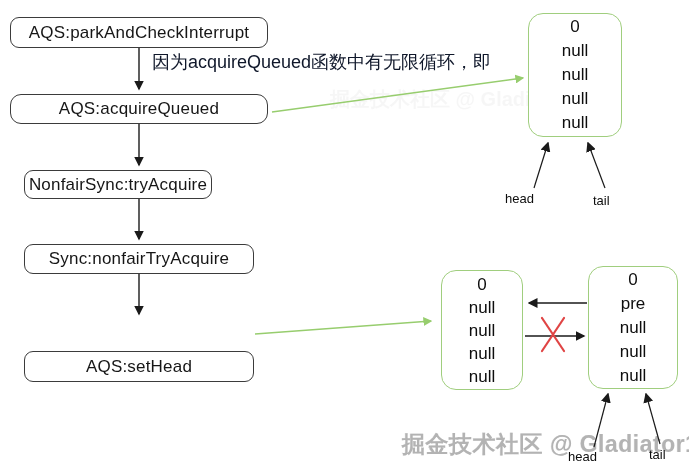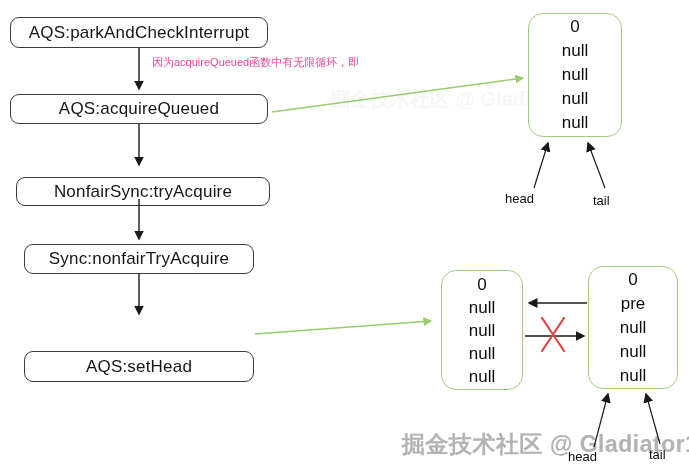--- a/index.html
+++ b/index.html
@@ -29,21 +29,21 @@
     border:1.7px solid var(--node-border);
     border-radius:15px;
     display:flex;flex-direction:column;align-items:center;justify-content:center;
     font-size:17px;color:#0d0d0d;
     box-sizing:border-box;z-index:2;
   }
   .node-line{line-height:24px;height:24px;text-align:center;}
   .node-box.tight .node-line{line-height:23px;height:23px;}
   .annotation{
     position:absolute;left:152px;top:54px;
-    font-size:11px;line-height:17.5px;color:#ec4899;
+    font-size:18px;line-height:17.5px;color:#0f172a;
     white-space:nowrap;z-index:2;
   }
   .ptr-label{
     position:absolute;font-size:13px;color:#0d0d0d;z-index:3;
   }
   .watermark-main{
     position:absolute;left:402px;top:429px;
     font-size:23px;font-weight:bold;letter-spacing:0.5px;
     color:var(--watermark-gray);
     text-shadow:1.5px 1.5px 1px #ffffff,-0.5px -0.5px 0 #e6e6e6;
@@ -65,24 +65,24 @@
   .mh-green{fill:var(--arrow-green);}
 </style>
 </head>
 <body>
 
 <div class="watermark-faint">掘金技术社区 @ Gladiator1</div>
 
 <div class="flow-box" style="left:10px;top:17px;width:258px;height:31px;">
   <span>AQS:parkAndCheckInterrupt</span>
 </div>
-<div class="flow-box" style="left:10px;top:94px;width:258px;height:30px;">
+<div class="flow-box" style="left:10px;top:94px;width:258px;height:30px;border-radius:11px;">
   <span>AQS:acquireQueued</span>
 </div>
-<div class="flow-box" style="left:16px;top:170px;width:254px;height:29px;margin-top:7px;">
+<div class="flow-box" style="left:24px;top:170px;width:188px;height:29px;">
   <span>NonfairSync:tryAcquire</span>
 </div>
 <div class="flow-box" style="left:24px;top:244px;width:230px;height:30px;">
   <span>Sync:nonfairTryAcquire</span>
 </div>
 <div class="flow-box" style="left:24px;top:319px;width:230px;height:31px;margin-top:32px;">
   <span>AQS:setHead</span>
 </div>
 
 <div class="annotation">

